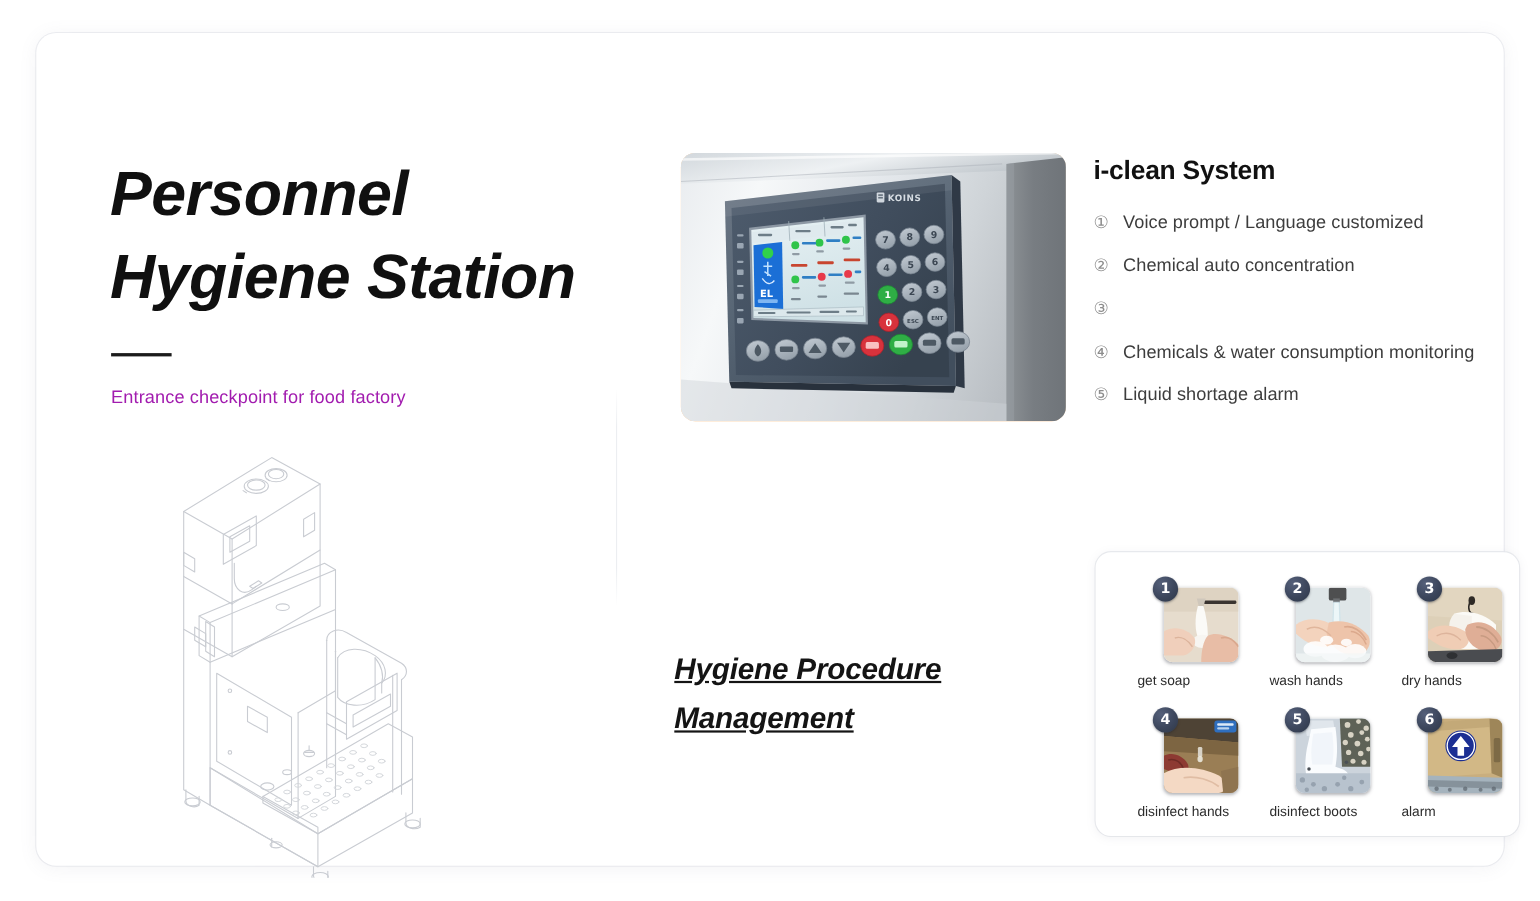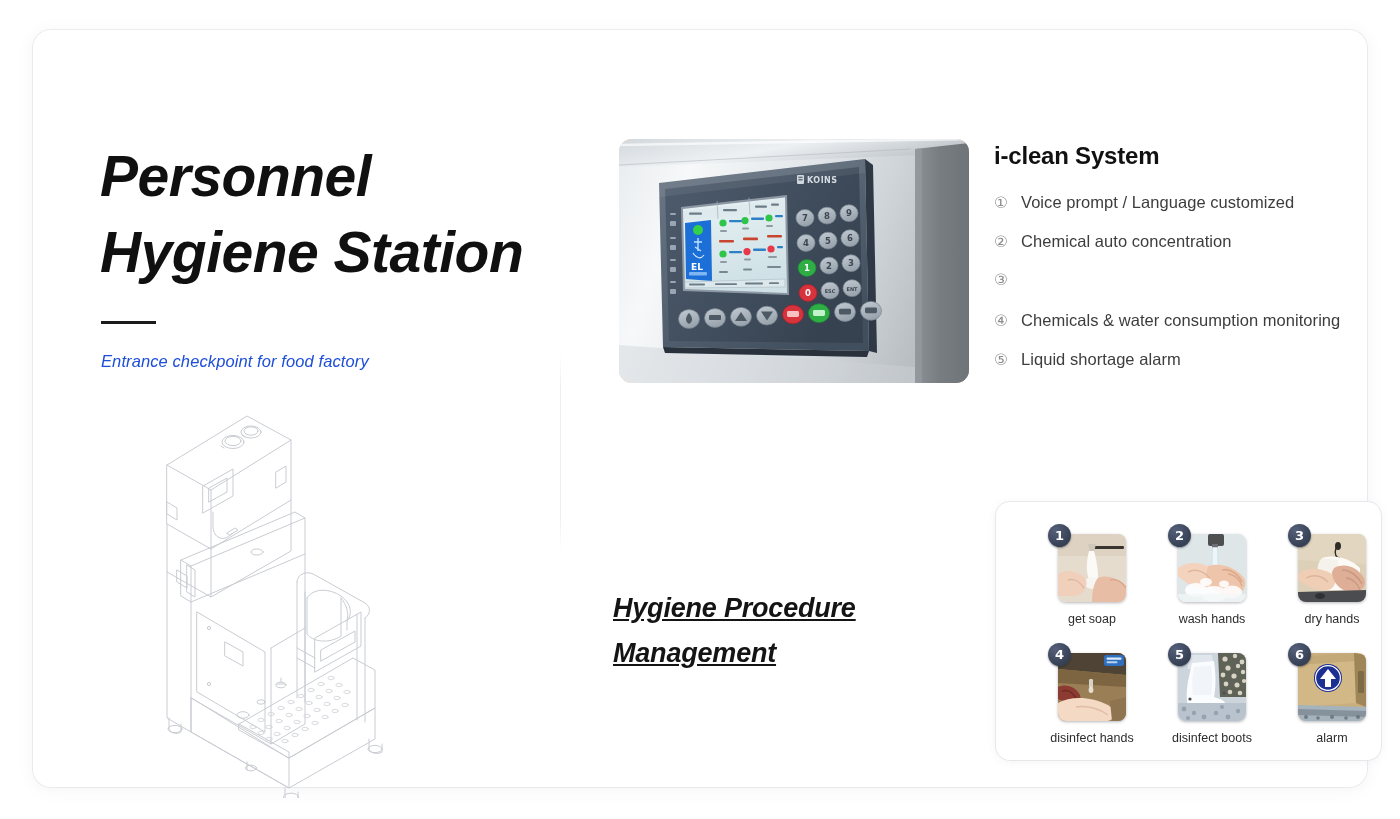--- a/index.html
+++ b/index.html
@@ -55,24 +55,23 @@
     width: 55px;
     height: 3px;
     background: #1b1b1b;
   }
 
   .subtitle {
     position: absolute;
     left: 68px;
     top: 322px;
     font-size: 16.5px;
-    color: #1d4ed8;
+    color: #a21caf;
     letter-spacing: .1px;
     white-space: nowrap;
-    font-style: italic;
   }
 
   .v-divider {
     position: absolute;
     left: 527px;
     top: 323px;
     width: 1.4px;
     height: 198px;
     background: linear-gradient(to bottom,
                 rgba(235,236,239,0) 0%,
@@ -211,21 +210,20 @@
     z-index: 3;
     box-shadow: 0 1px 2px rgba(30,35,45,.45);
     font-family: "DejaVu Sans", sans-serif;
   }
 
   .step-label {
     position: absolute;
     left: -14px;
     top: 84px;
     width: 116px;
-    text-align: center;
     font-size: 12.5px;
     color: #2c2c2c;
     white-space: nowrap;
   }
 </style>
 </head>
 <body>
 
 <div class="page">
   <div class="slide-card">

